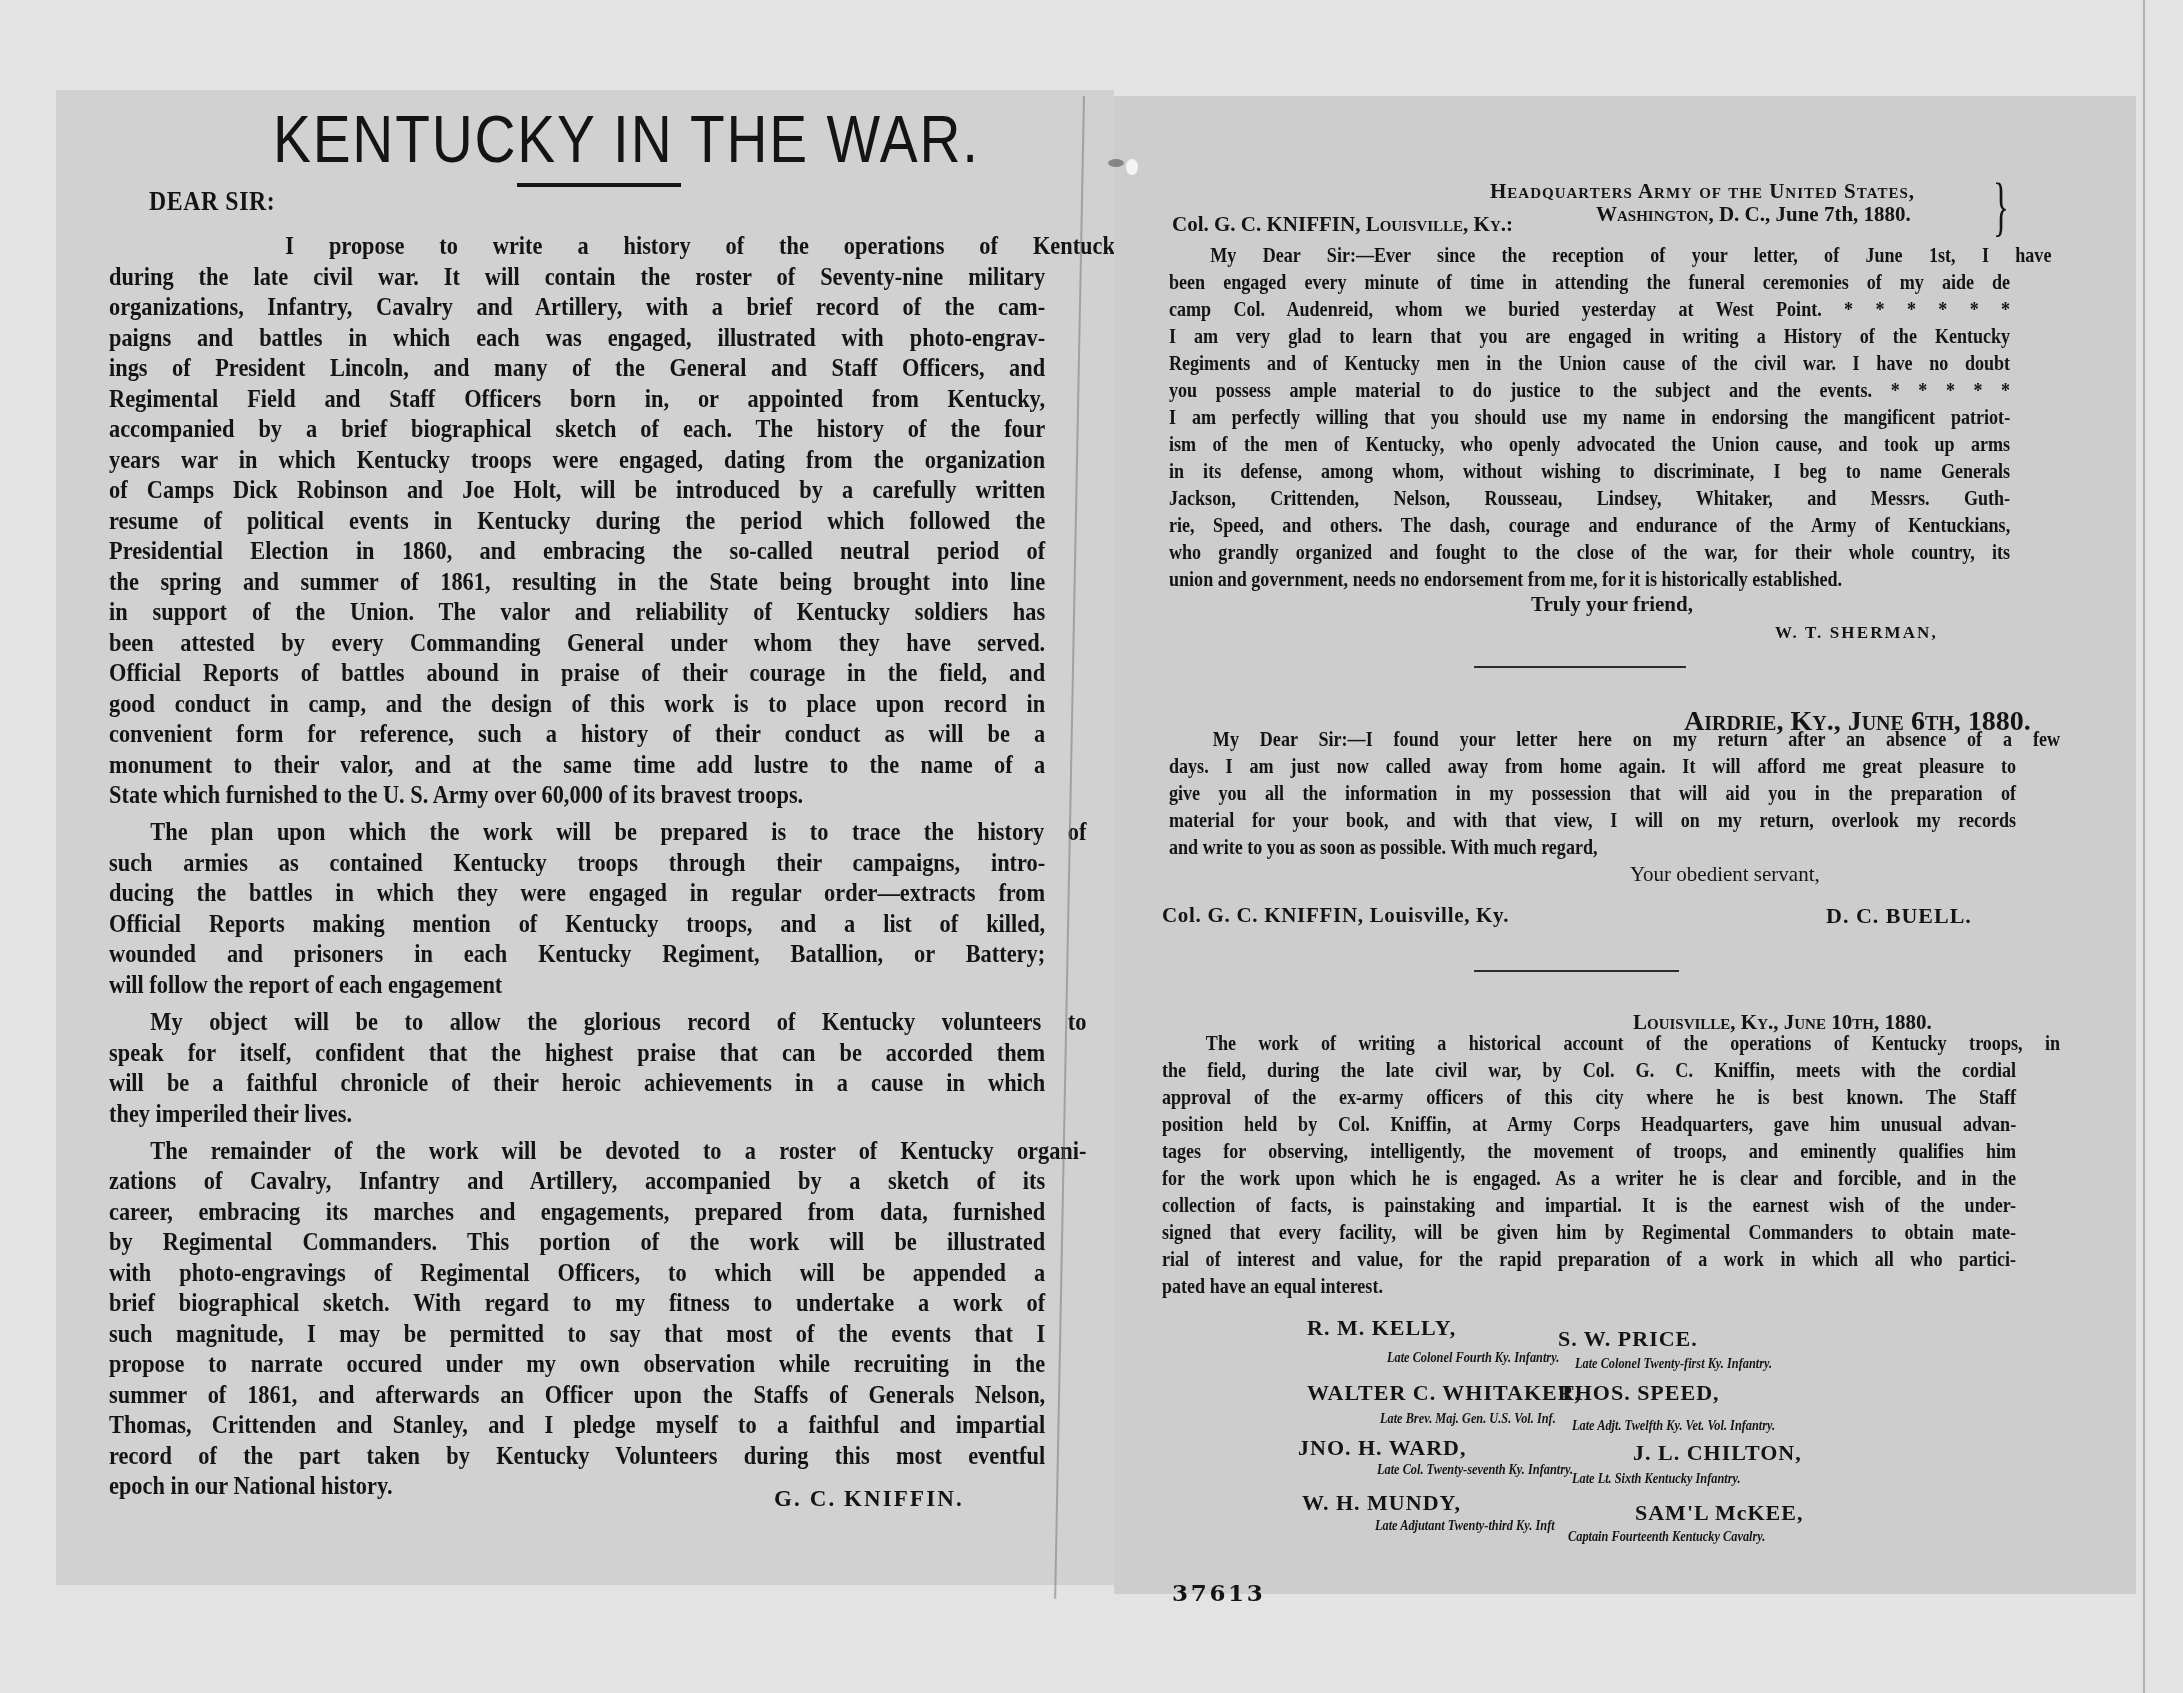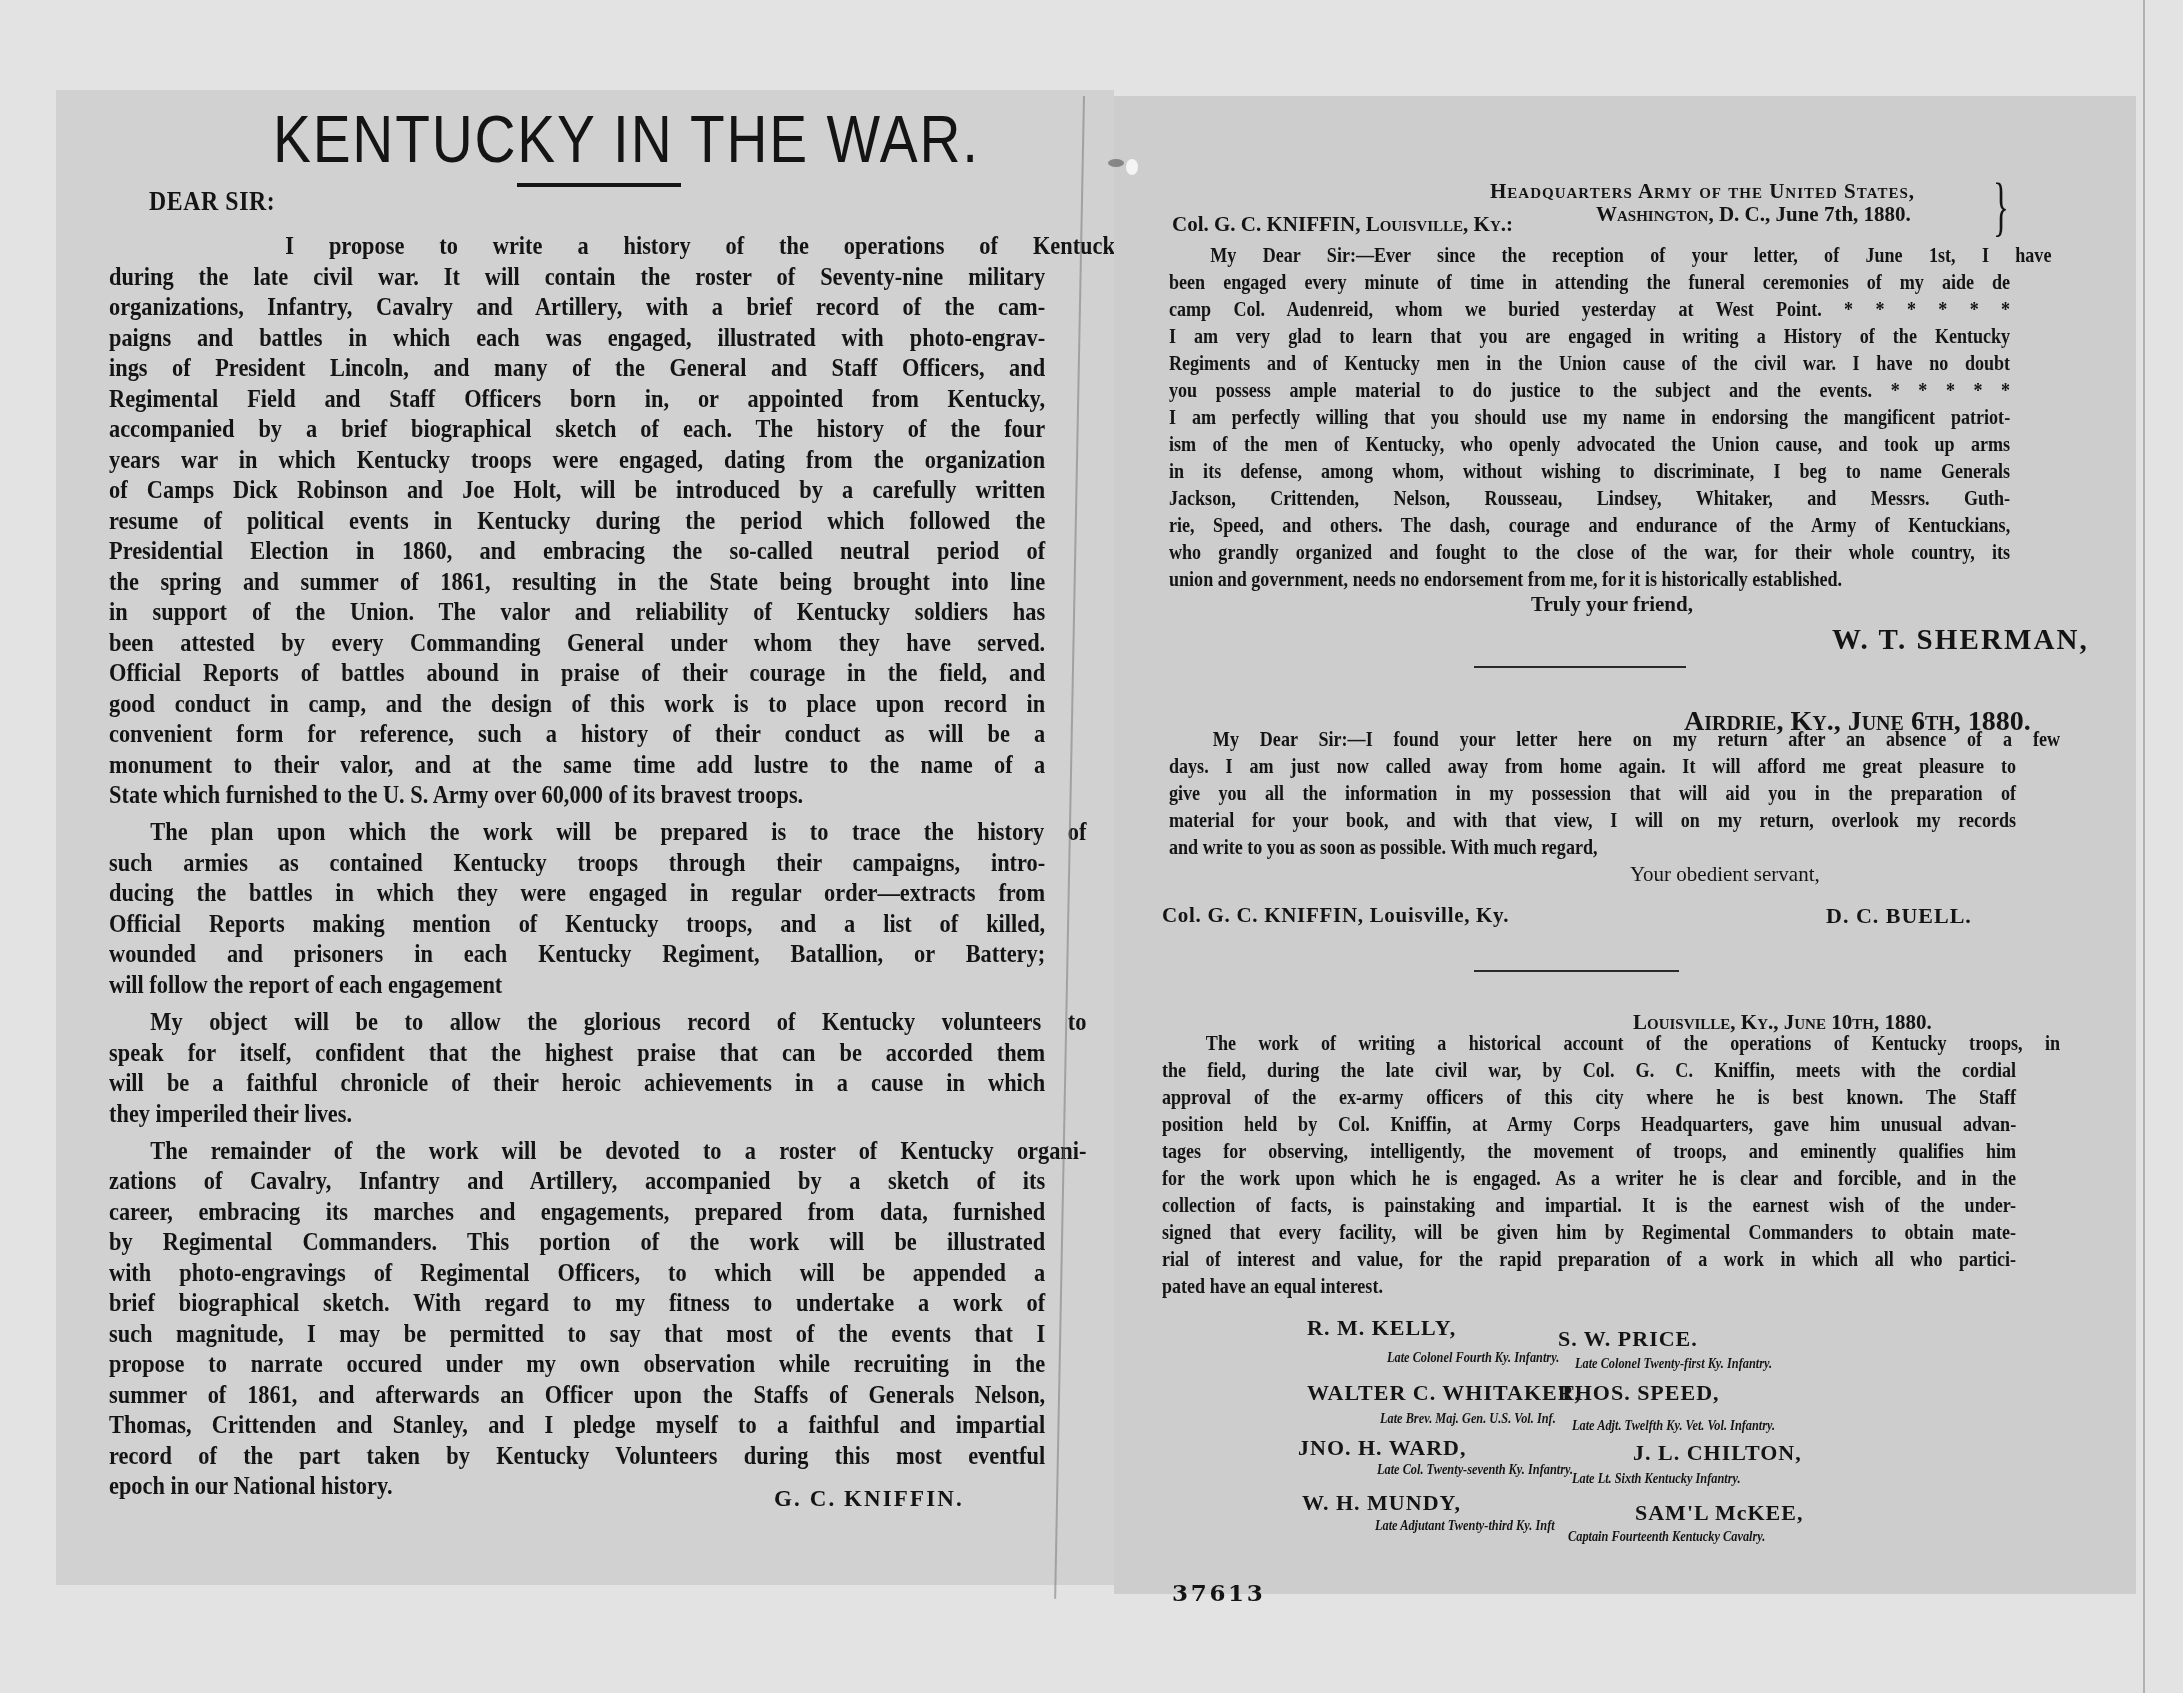--- a/index.html
+++ b/index.html
@@ -150,21 +150,21 @@
     <span class="ln">I am perfectly willing that you should use my name in endorsing the mangificent patriot-</span>
     <span class="ln">ism of the men of Kentucky, who openly advocated the Union cause, and took up arms</span>
     <span class="ln">in its defense, among whom, without wishing to discriminate, I beg to name Generals</span>
     <span class="ln">Jackson, Crittenden, Nelson, Rousseau, Lindsey, Whitaker, and Messrs. Guth-</span>
     <span class="ln">rie, Speed, and others. The dash, courage and endurance of the Army of Kentuckians,</span>
     <span class="ln">who grandly organized and fought to the close of the war, for their whole country, its</span>
     <span class="ln last">union and government, needs no endorsement from me, for it is historically established.</span>
   </div>
 
 <div class="r-block" style="left:1531px;top:592px;font-size:21px;font-weight:bold;white-space:nowrap;">Truly your friend,</div>
-<div class="r-block signer-name" style="left:1832px;top:623px;font-size:29px;letter-spacing:2.1px;">W. T. SHERMAN,</div>
+<div class="r-block signer-name" style="left:1775px;top:623px;font-size:17px;letter-spacing:2.1px;">W. T. SHERMAN,</div>
 <div class="r-divider" style="left:1474px;top:666px;width:212px;"></div>
 
 <div class="r-block" style="left:1684px;top:705px;font-size:28px;font-weight:bold;white-space:nowrap;font-variant:small-caps;">Airdrie, Ky., June 6th, 1880.</div>
 <div class="r-block r-text" id="buell-body" style="left:1169px;top:726px;width:847px;">
     <span class="ln" style="padding-left: 51px;">My Dear Sir:—I found your letter here on my return after an absence of a few</span>
     <span class="ln">days. I am just now called away from home again. It will afford me great pleasure to</span>
     <span class="ln">give you all the information in my possession that will aid you in the preparation of</span>
     <span class="ln">material for your book, and with that view, I will on my return, overlook my records</span>
     <span class="ln last">and write to you as soon as possible. With much regard,</span>
   </div>

